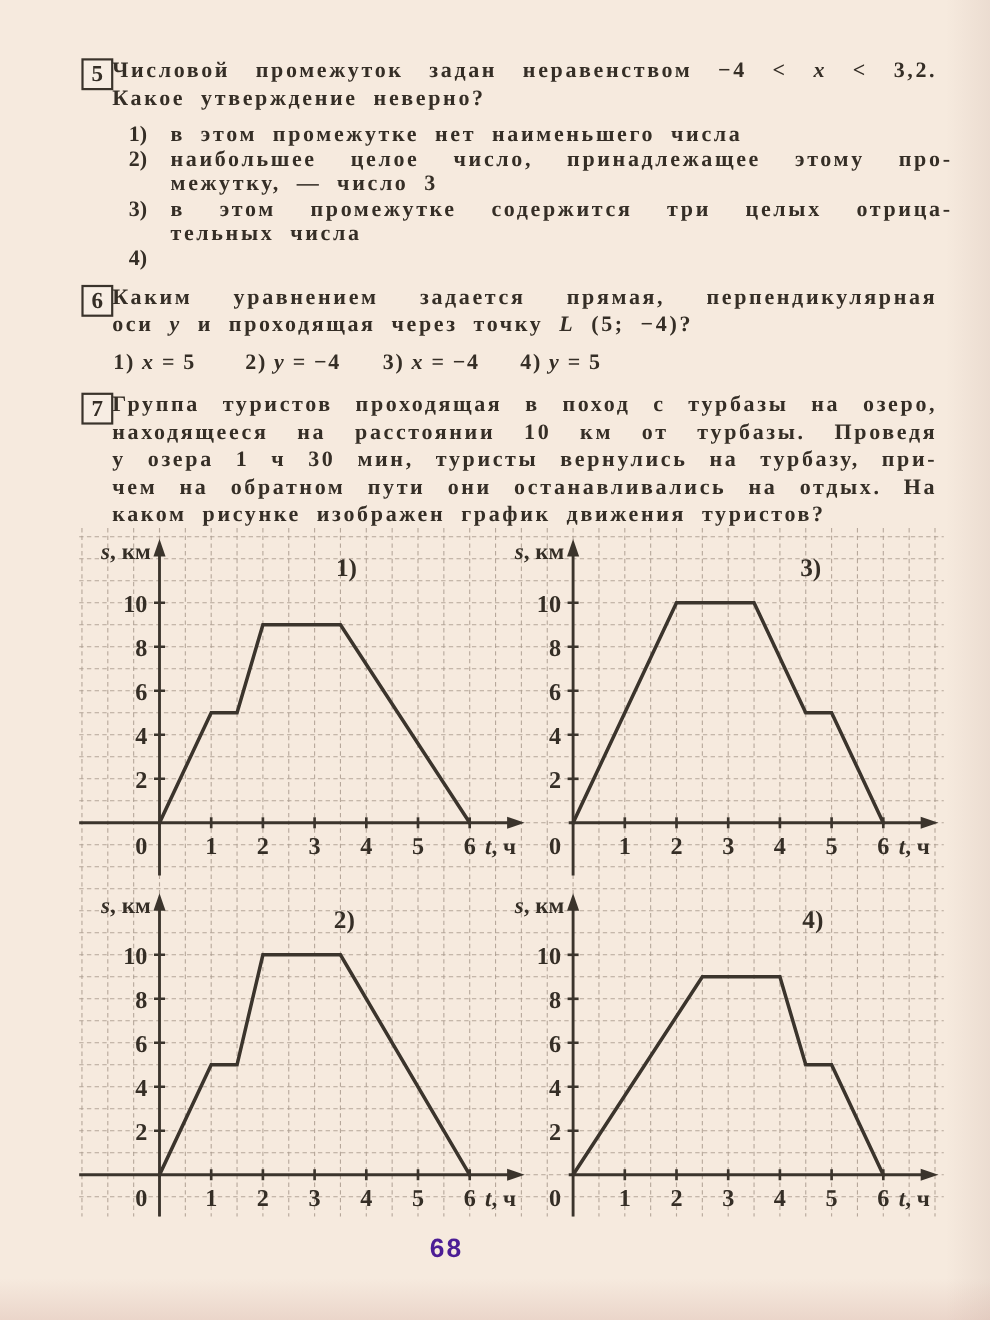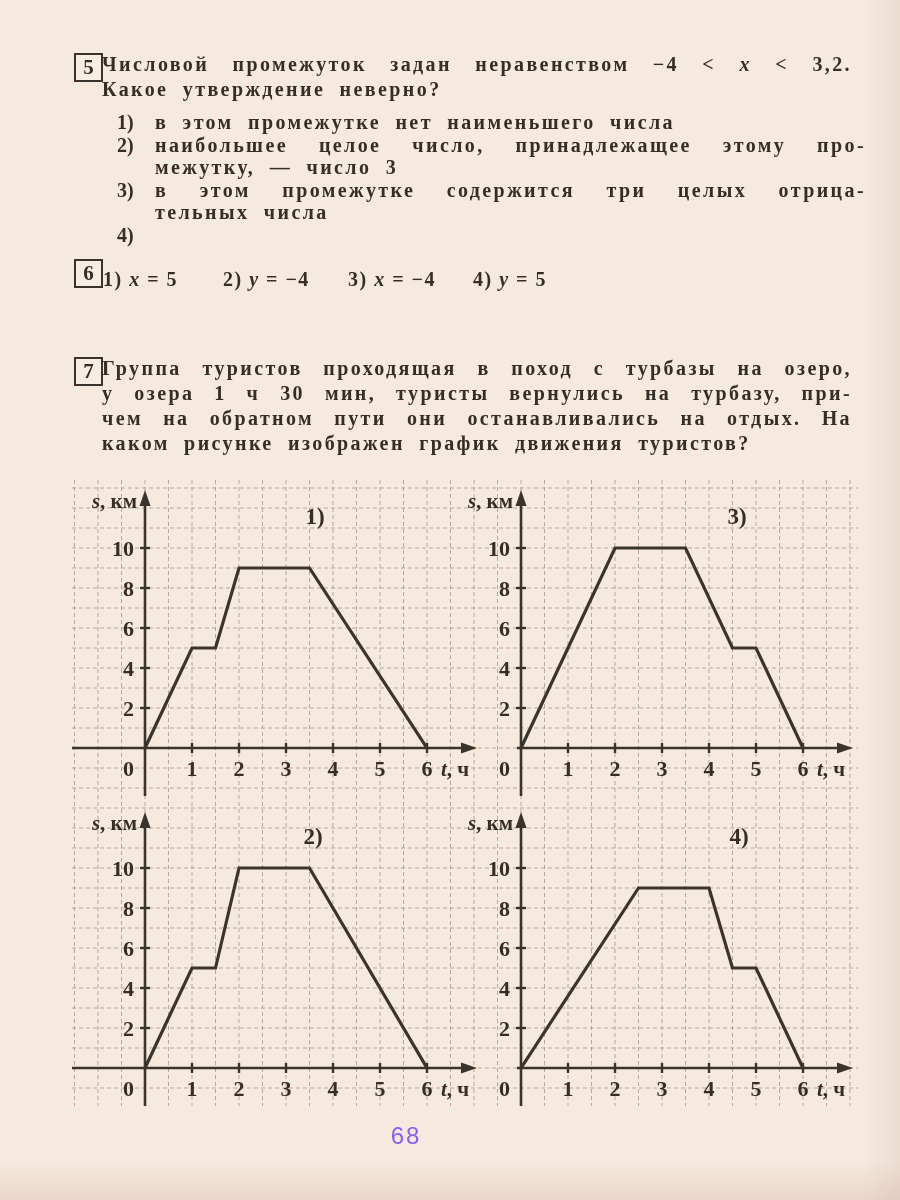--- a/index.html
+++ b/index.html
@@ -36,22 +36,22 @@
   .onum{position:absolute;left:45px;top:0;letter-spacing:0;}
   .oline{white-space:nowrap;}
   .oline.j{white-space:normal;text-align:justify;text-align-last:justify;}
   .inline-opts{position:relative;height:30px;margin-top:10px;font-size:20px;letter-spacing:1.5px;}
   .iopt{position:absolute;top:0;white-space:nowrap;}
   .it{font-style:italic;}
   #charts-region{position:absolute;left:68px;top:478px;width:794px;height:630px;}
   #charts-region svg{position:absolute;left:0;top:0;}
   .page-number{
     position:absolute;left:0;top:1122px;width:812px;text-align:center;
-    font-family:"Liberation Sans","DejaVu Sans",sans-serif;font-weight:400;
-    font-size:24px;letter-spacing:2px;color:#8b5cf6;
+    font-family:"Liberation Sans","DejaVu Sans",sans-serif;font-weight:700;
+    font-size:24px;letter-spacing:2px;color:#4c1d95;
   }
 </style>
 </head>
 <body>
 
 <div class="page">
   <div id="problems">
       <div class="problem" style="top: 52px;">
         <div class="pbox">5</div>
         <div class="statement">
@@ -73,31 +73,36 @@
             <div class="oline j"><span>в этом промежутке содержится три целых отрица-</span></div>
             <div class="oline"><span>тельных числа</span></div>
           </div>
           <div class="opt">
             <span class="onum">4)</span>
           </div>
         </div>
       </div>
       <div class="problem" style="top: 258px;">
         <div class="pbox">6</div>
+        <div class="statement">
+          <div class="sline j"><span>Каким уравнением задается прямая, перпендикулярная</span></div>
+          <div class="sline"><span>оси </span><span class="it">y</span><span> и проходящая через точку </span><span class="it">L</span><span> (5; −4)?</span></div>
+        </div>
         <div class="inline-opts">
           <span class="iopt" style="left: 31px;"><span>1) </span><span class="it">x</span><span> = 5</span></span>
           <span class="iopt" style="left: 151px;"><span>2) </span><span class="it">y</span><span> = −4</span></span>
           <span class="iopt" style="left: 276px;"><span>3) </span><span class="it">x</span><span> = −4</span></span>
           <span class="iopt" style="left: 401px;"><span>4) </span><span class="it">y</span><span> = 5</span></span>
         </div>
       </div>
       <div class="problem" style="top: 356px;">
         <div class="pbox">7</div>
         <div class="statement">
           <div class="sline j"><span>Группа туристов проходящая в поход с турбазы на озеро,</span></div>
+          <div class="sline j"><span>находящееся на расстоянии 10 км от турбазы. Проведя</span></div>
           <div class="sline j"><span>у озера 1 ч 30 мин, туристы вернулись на турбазу, при-</span></div>
           <div class="sline j"><span>чем на обратном пути они останавливались на отдых. На</span></div>
           <div class="sline"><span>каком рисунке изображен график движения туристов?</span></div>
         </div>
       </div>
     </div>
   <div id="charts-region">
     <svg id="grid-svg" width="794" height="630">
         <line x1="6.5" y1="2" x2="6.5" y2="628" stroke="#ab9c8f" stroke-width="1" stroke-dasharray="4 3" opacity="0.85"></line>
         <line x1="30" y1="2" x2="30" y2="628" stroke="#ab9c8f" stroke-width="1" stroke-dasharray="4 3" opacity="0.85"></line>

